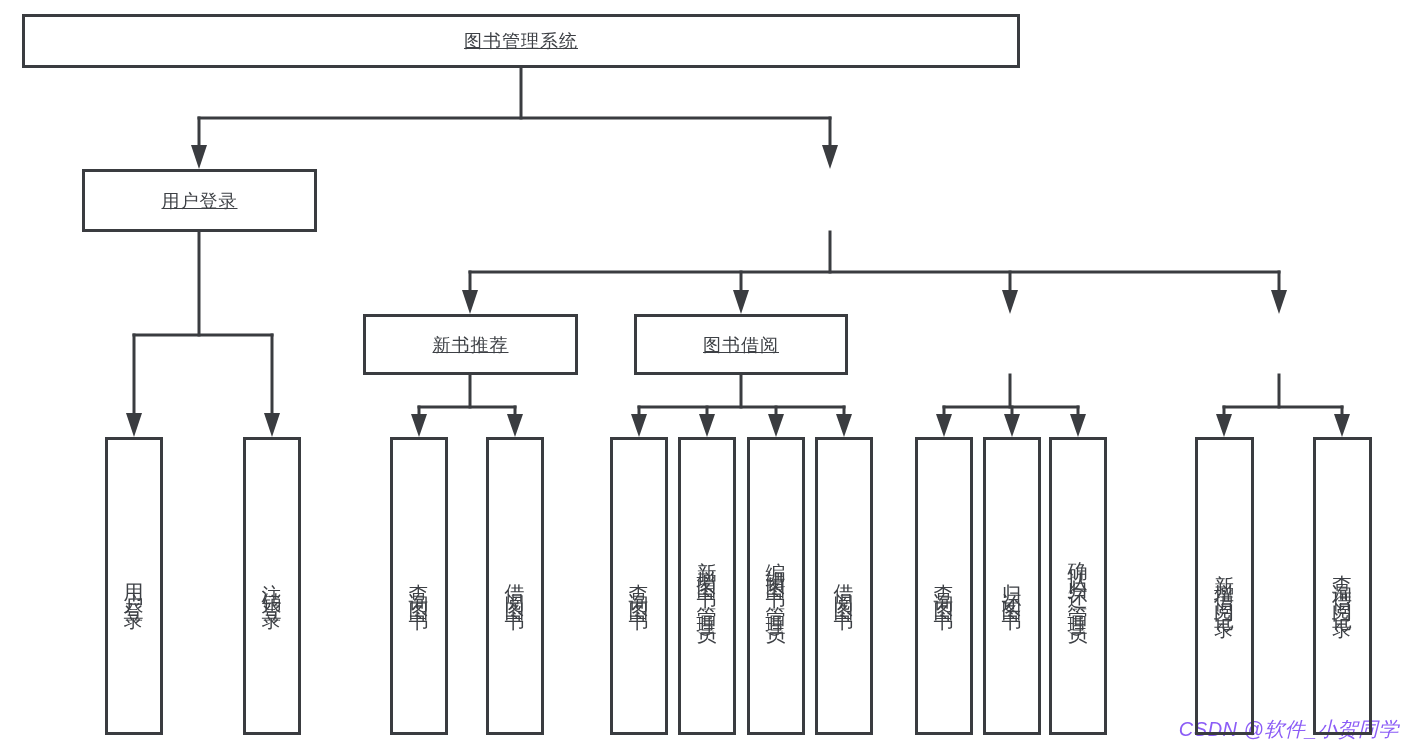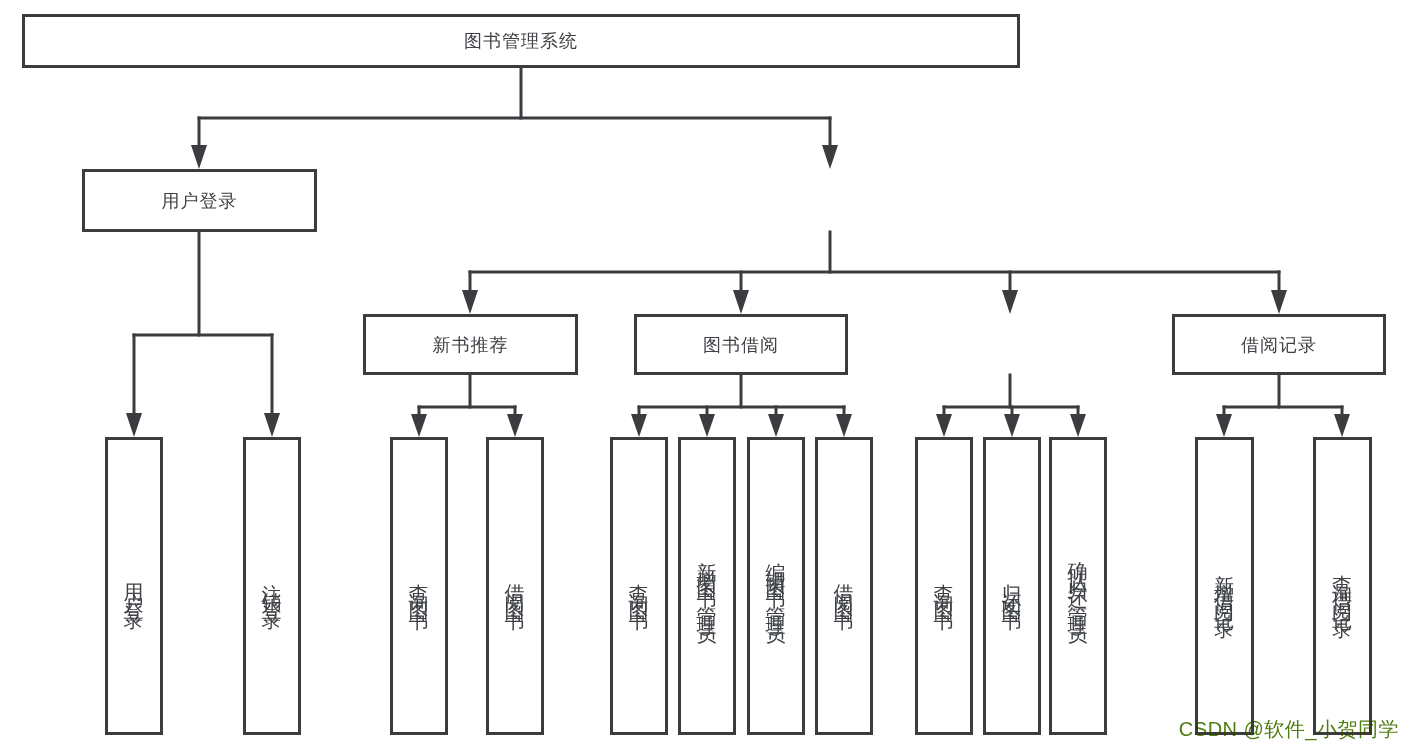--- a/index.html
+++ b/index.html
@@ -30,38 +30,40 @@
     border: 3px solid #3a3c40;
     color: #3d4045;
     display: flex;
     align-items: center;
     justify-content: center;
     z-index: 2;
   }
   .box.h {
     font-size: 18px;
     letter-spacing: 1px;
+    text-decoration: underline;
   }
   .box.v {
     writing-mode: vertical-rl;
     text-orientation: mixed;
     font-size: 20px;
     letter-spacing: 9px;
     line-height: 1;
   }
   .watermark {
     position: absolute;
     right: 6px;
     bottom: 4px;
     font-size: 20px;
-    color: #4d7c0f;
+    color: #8b5cf6;
     letter-spacing: 0.5px;
     z-index: 3;
     mix-blend-mode: darken;
     white-space: nowrap;
+    font-style: italic;
   }
 </style>
 </head>
 <body>
 
 <div class="canvas">
 
   <svg class="connectors" width="1405" height="747" viewBox="0 0 1405 747" stroke="#3a3c40" stroke-width="3" fill="#3a3c40" stroke-linecap="square">
 
     <g>
@@ -137,21 +139,20 @@
       <polygon points="1334,414 1350,414 1342,437" stroke="none"></polygon>
     </g>
   </svg>
 
   <div class="box h" style="left:22px; top:14px; width:998px; height:54px">图书管理系统</div>
 
   <div class="box h" style="left:82px; top:169px; width:235px; height:63px">用户登录</div>
 
   <div class="box h" style="left:634px; top:314px; width:214px; height:61px">图书借阅</div>
   <div class="box h" style="left:363px; top:314px; width:215px; height:61px">新书推荐</div>
-  <div class="box h" style="left:1172px; top:314px; width:214px; height:61px">借阅记录</div>
 
   <div class="box v" style="left:105px; top:437px; width:58px; height:298px">用户登录</div>
   <div class="box v" style="left:243px; top:437px; width:58px; height:298px">注销登录</div>
 
   <div class="box v" style="left:390px; top:437px; width:58px; height:298px">查询图书</div>
   <div class="box v" style="left:486px; top:437px; width:58px; height:298px">借阅图书</div>
 
   <div class="box v" style="left:610px; top:437px; width:58px; height:298px">查询图书</div>
   <div class="box v" style="left:678px; top:437px; width:58px; height:298px">新增图书（管理员）</div>
   <div class="box v" style="left:747px; top:437px; width:58px; height:298px">编辑图书（管理员）</div>

